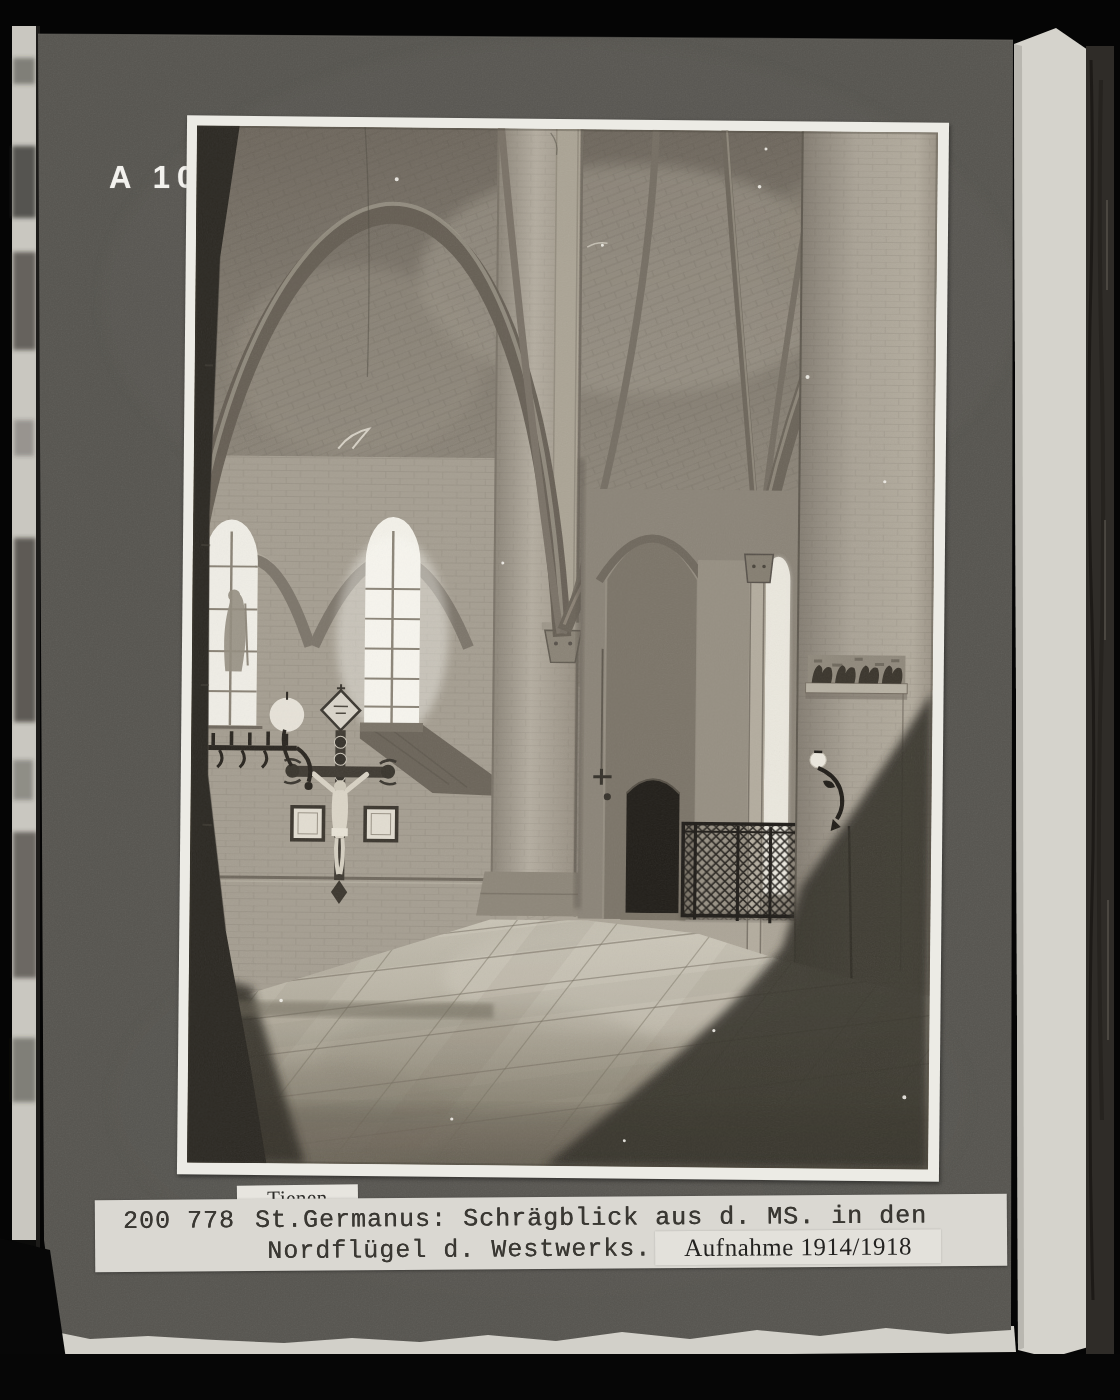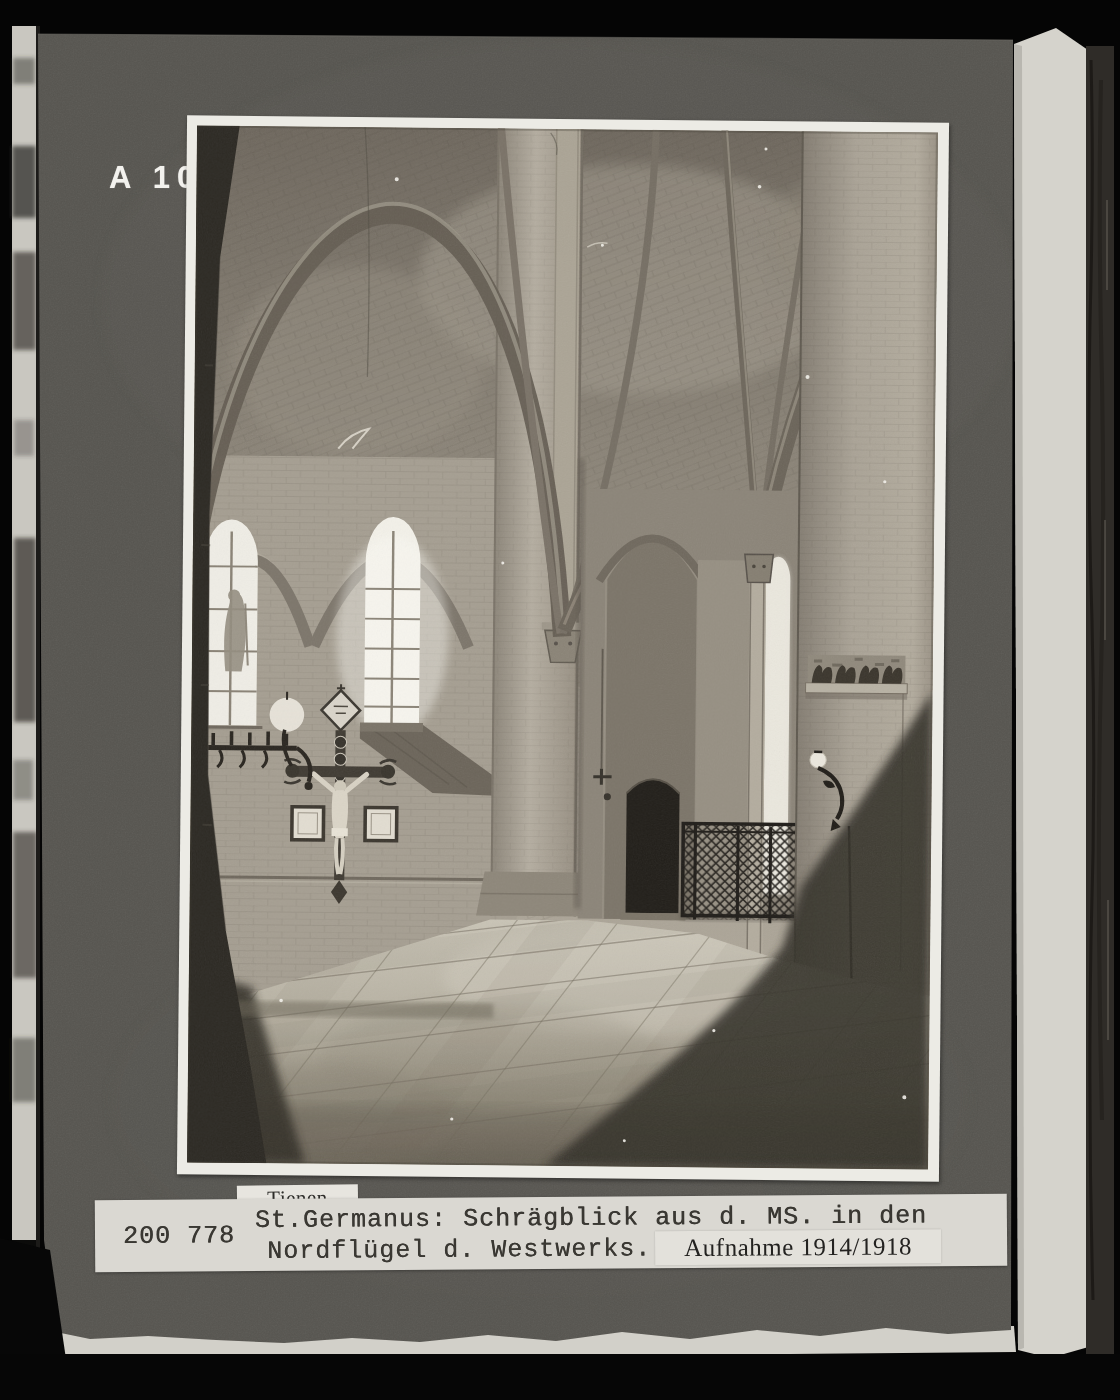--- a/index.html
+++ b/index.html
@@ -18,21 +18,21 @@
   .photo-frame svg{display:block;width:100%;height:100%;}
   
   .tab{position:absolute;left:237px;top:1185px;width:121px;height:27px;background:#e7e5df;
        transform:rotate(-0.8deg);box-shadow:0 1px 2px rgba(0,0,0,.3);
        font-family:"Liberation Serif",serif;font-size:21px;color:#2d2c29;
        text-align:center;line-height:26px;letter-spacing:.5px;}
   .caption{position:absolute;left:95px;top:1197px;width:912px;height:72px;background:#dad8d2;
        transform:rotate(-0.4deg);box-shadow:0 1px 3px rgba(0,0,0,.35);}
   .tw{position:absolute;font-family:"Liberation Mono",monospace;font-size:25px;
       letter-spacing:1px;color:#3a3833;text-shadow:.4px 0 0 #3a3833;white-space:pre;}
-  .inv{left:28px;top:22px;}
+  .inv{left:28px;top:7px;}
   .t1{left:160px;top:7px;}
   .t2{left:172px;top:38px;}
   .slip{position:absolute;left:560px;top:35px;width:286px;height:34px;background:#e3e1db;
         box-shadow:0 0 2px rgba(0,0,0,.2);font-family:"Liberation Serif",serif;
         font-size:25px;color:#232220;text-align:center;line-height:33px;letter-spacing:.5px;}
 </style>
 </head>
 <body>
 
 <div id="stage">

